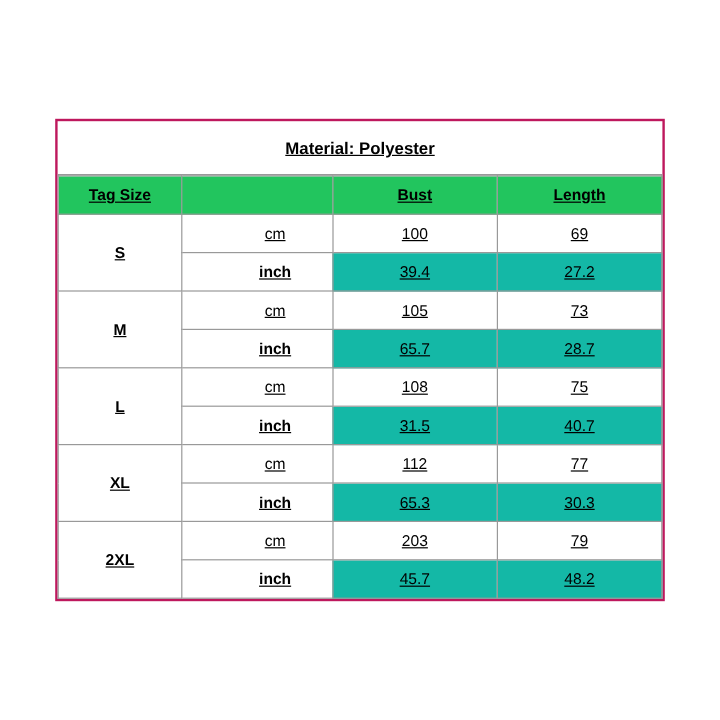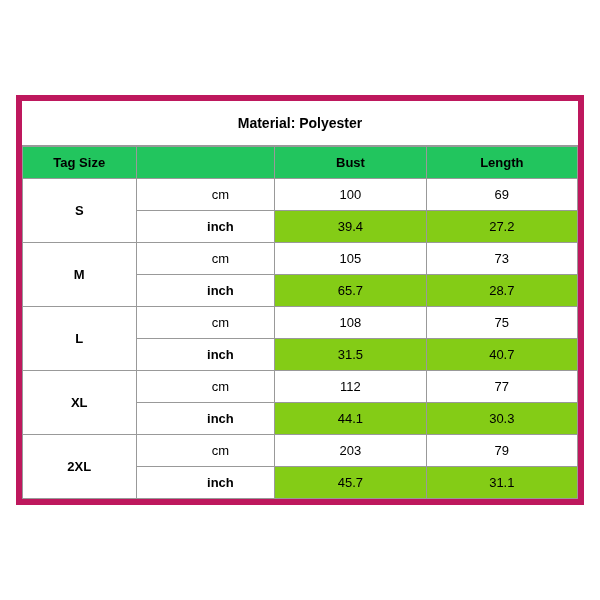--- a/index.html
+++ b/index.html
@@ -7,22 +7,23 @@
       width: 600px;
       height: 600px;
       display: flex;
       align-items: center;
       justify-content: center;
       background: #fff;
       font-family: Arial, sans-serif;
       font-size: 13px;
     }
     .outer {
-      border: 6px solid #be185d;
-      width: 568px;
+      border: 2px solid #be185d;
+      width: 508px;
+      text-decoration: underline;
     }
     .title-row {
       text-align: center;
       padding: 14px 10px;
       font-weight: bold;
       font-size: 14px;
       border-bottom: 1px solid #999;
     }
     table {
       width: 100%;
@@ -43,21 +44,21 @@
       width: 90px;
     }
     .unit-cell {
       width: 110px;
       padding-left: 36px;
     }
     .unit-cell.inch {
       font-weight: bold;
     }
     .shaded {
-      background-color: #84cc16;
+      background-color: #14b8a6;
     }
     .data-cell {
       width: 120px;
     }
   </style>
 </head>
 <body>
 
 <div class="outer">
   <div class="title-row">Material: Polyester</div>
@@ -105,29 +106,29 @@
           <td class="data-cell shaded">40.7</td>
         </tr>
         <tr>
           <td class="tag-size-cell" rowspan="2">XL</td>
           <td class="unit-cell">cm</td>
           <td class="data-cell">112</td>
           <td class="data-cell">77</td>
         </tr>
         <tr>
           <td class="unit-cell inch">inch</td>
-          <td class="data-cell shaded">44.1</td>
+          <td class="data-cell shaded">65.3</td>
           <td class="data-cell shaded">30.3</td>
         </tr>
         <tr>
           <td class="tag-size-cell" rowspan="2">2XL</td>
           <td class="unit-cell">cm</td>
           <td class="data-cell">203</td>
           <td class="data-cell">79</td>
         </tr>
         <tr>
           <td class="unit-cell inch">inch</td>
           <td class="data-cell shaded">45.7</td>
-          <td class="data-cell shaded">31.1</td>
+          <td class="data-cell shaded">48.2</td>
         </tr>
       </tbody>
   </table>
 </div>
 
 </body></html>

